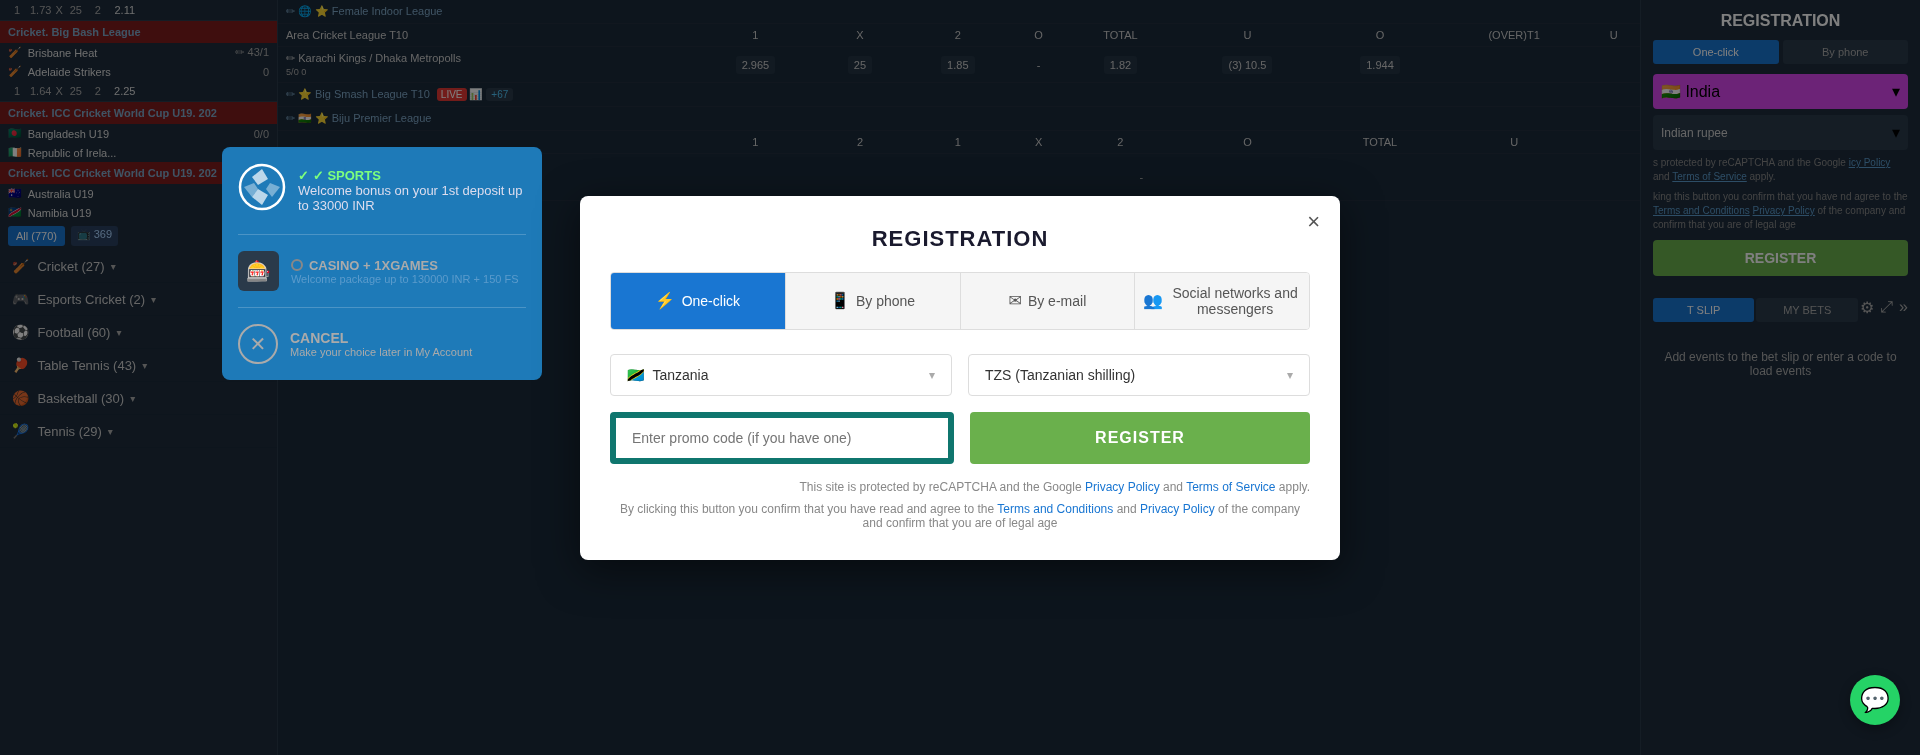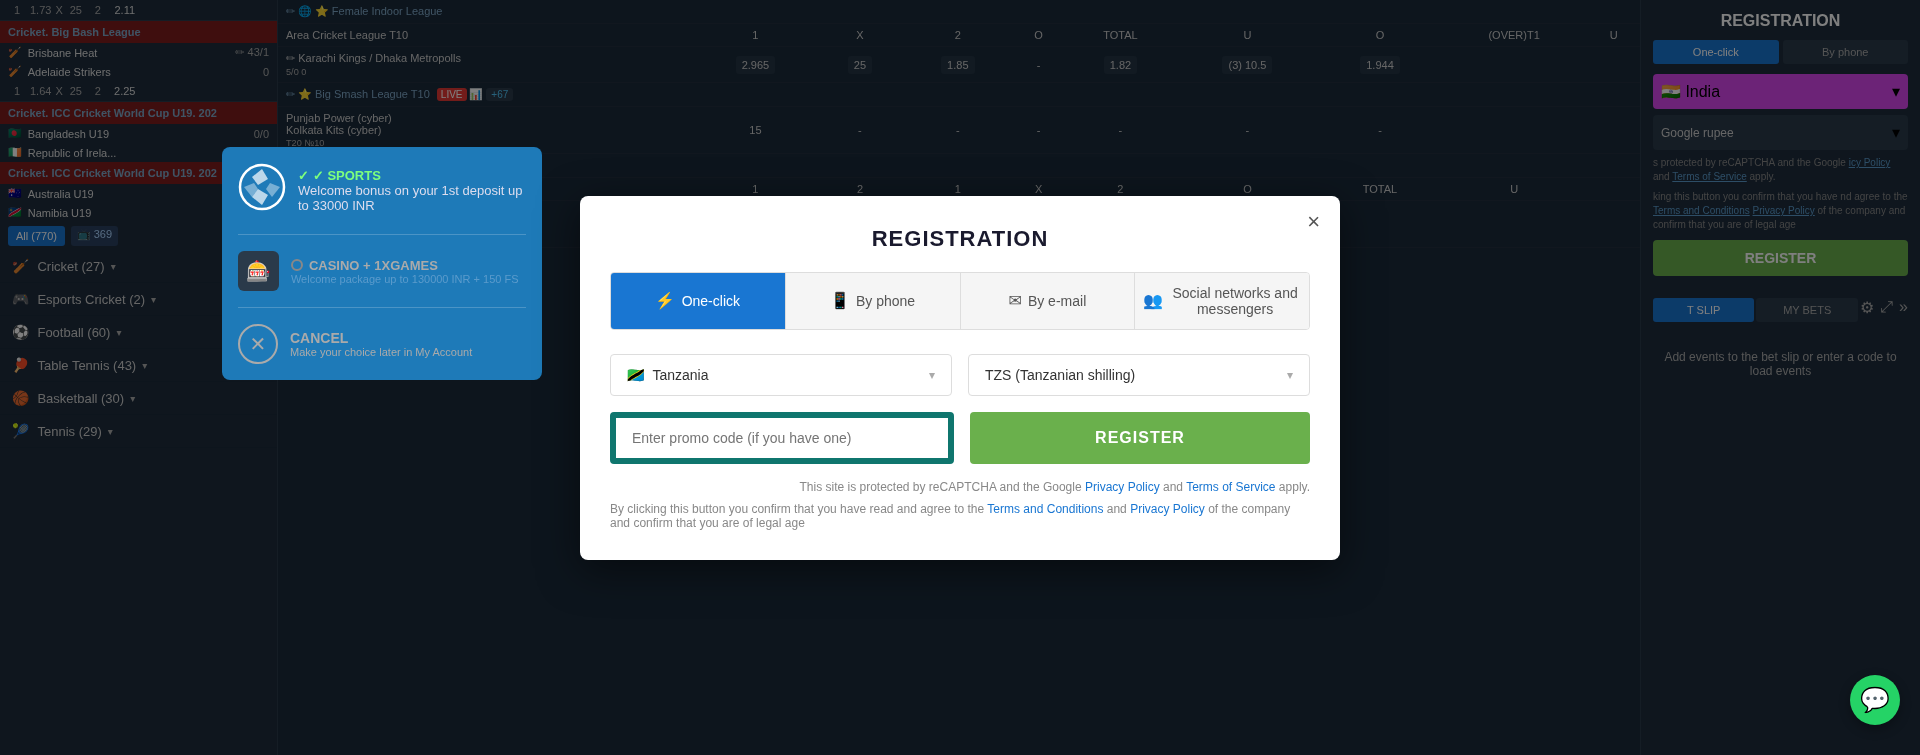--- a/index.html
+++ b/index.html
@@ -139,21 +139,21 @@
       flex: 1; background: #6ab04c; color: #fff; border: none; border-radius: 4px;
       padding: 12px 20px; font-size: 16px; font-weight: bold; cursor: pointer;
       text-transform: uppercase; letter-spacing: 1px;
     }
 
     .modal-captcha {
       text-align: right; font-size: 12px; color: #888; margin-bottom: 8px;
     }
     .modal-captcha a { color: #1976d2; text-decoration: none; }
     .modal-terms {
-      text-align: left; font-size: 12px; color: #888;
+      text-align: center; font-size: 12px; color: #888;
     }
     .modal-terms a { color: #1976d2; text-decoration: none; }
 
     
     .chat-bubble {
       position: absolute; bottom: 30px; right: 20px;
       width: 50px; height: 50px; background: #25d366; border-radius: 50%;
       display: flex; align-items: center; justify-content: center;
       font-size: 24px; color: #fff; cursor: pointer; z-index: 400;
       box-shadow: 0 4px 12px rgba(0,0,0,0.3);
@@ -303,30 +303,20 @@
         <td class="bg-td"><span class="odds-box">1.944</span></td>
       </tr>
       <tr class="bg-tr">
         <td class="bg-td name" style="color:#7fa8c8;" colspan="2">
           ✏ ⭐ Big Smash League T10
           <span style="background:#e53935;color:#fff;border-radius:3px;padding:1px 4px;font-size:10px;margin-left:4px;">LIVE</span>
           📊 <span style="background:#2a3a4a;color:#4fc3f7;border-radius:3px;padding:1px 5px;font-size:10px;">+67</span>
         </td>
       </tr>
       <tr class="bg-tr">
-        <td class="bg-td name">Punjab Power (cyber)<br>Kolkata Kits (cyber)<br><small style="color:#aaa;">T20 №10</small></td>
-        <td class="bg-td">15</td>
-        <td class="bg-td">-</td>
-        <td class="bg-td">-</td>
-        <td class="bg-td">-</td>
-        <td class="bg-td">-</td>
-        <td class="bg-td">-</td>
-        <td class="bg-td">-</td>
-      </tr>
-      <tr class="bg-tr">
         <td class="bg-td name" style="color:#7fa8c8;" colspan="10">
           ✏ 🇮🇳 ⭐ Biju Premier League
         </td>
       </tr>
       <tr class="bg-tr">
         <td class="bg-td name"></td>
         <td class="bg-td">1</td>
         <td class="bg-td">2</td>
         <td class="bg-td">1</td>
         <td class="bg-td">X</td>
@@ -350,21 +340,21 @@
         <button class="right-tab active">One-click</button>
         <button class="right-tab inactive">By phone</button>
       </div>
       <div style="display:flex;gap:4px;margin-bottom:6px;">
         <div style="flex:1;background:#d946ef;border-radius:4px;padding:8px;display:flex;justify-content:space-between;">
           <span>🇮🇳 <span>India</span></span>
           <span>▾</span>
         </div>
       </div>
       <div style="background:#2a3a4a;border-radius:4px;padding:8px;display:flex;align-items:center;justify-content:space-between;margin-bottom:6px;">
-        <span style="color:#ccc;font-size:12px;">Google rupee</span>
+        <span style="color:#ccc;font-size:12px;">Indian rupee</span>
         <span>▾</span>
       </div>
       <div style="font-size:10px;color:#888;margin-bottom:6px;line-height:1.4;">
         <span>s protected by reCAPTCHA and the Google</span>
         <a href="#" style="color:#5b9bcc;">icy Policy</a>
         <span> and </span>
         <a href="#" style="color:#5b9bcc;">Terms of Service</a>
         <span>apply.</span>
       </div>
       <div style="font-size:10px;color:#888;margin-bottom:8px;line-height:1.4;">

